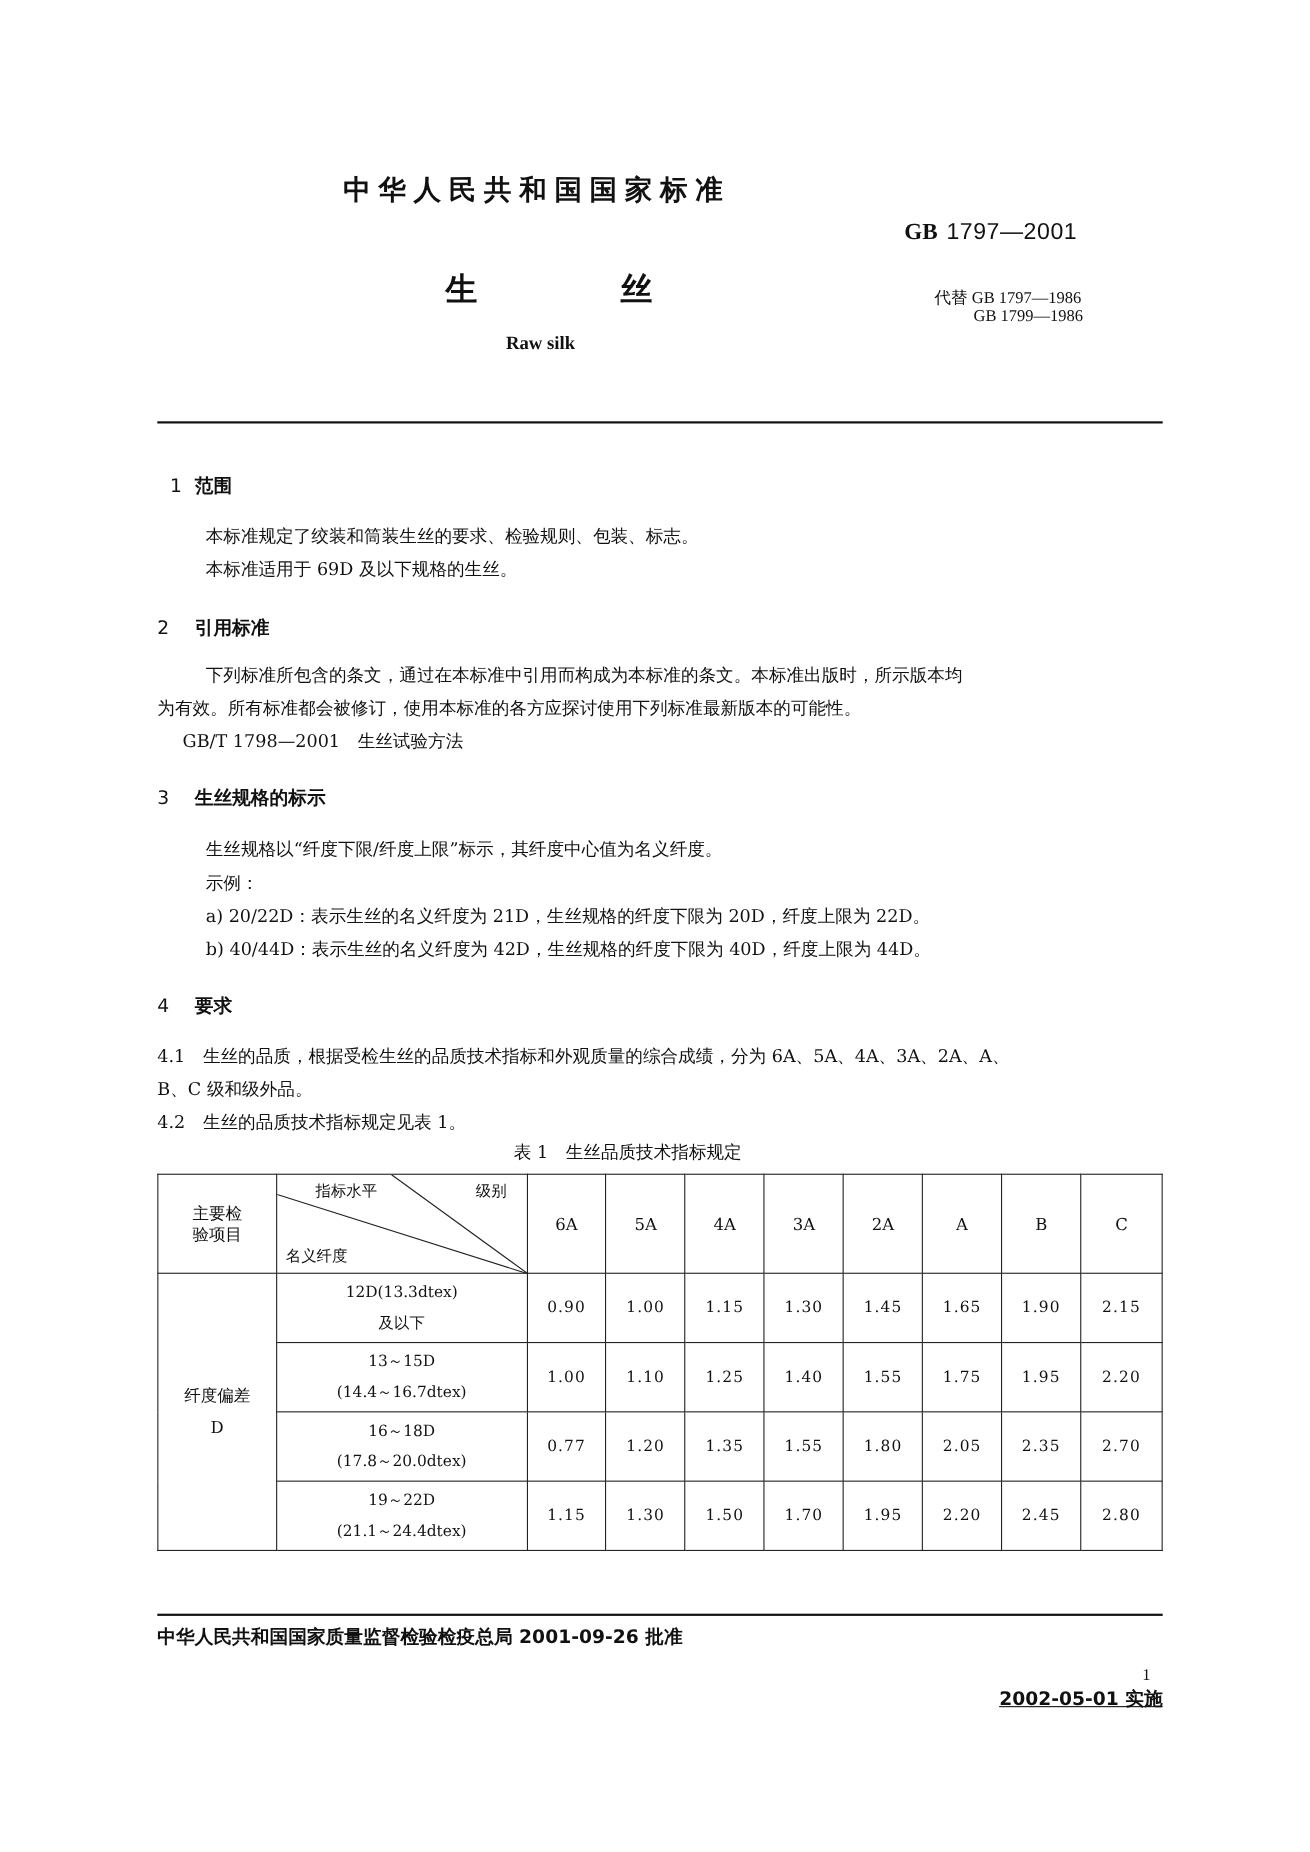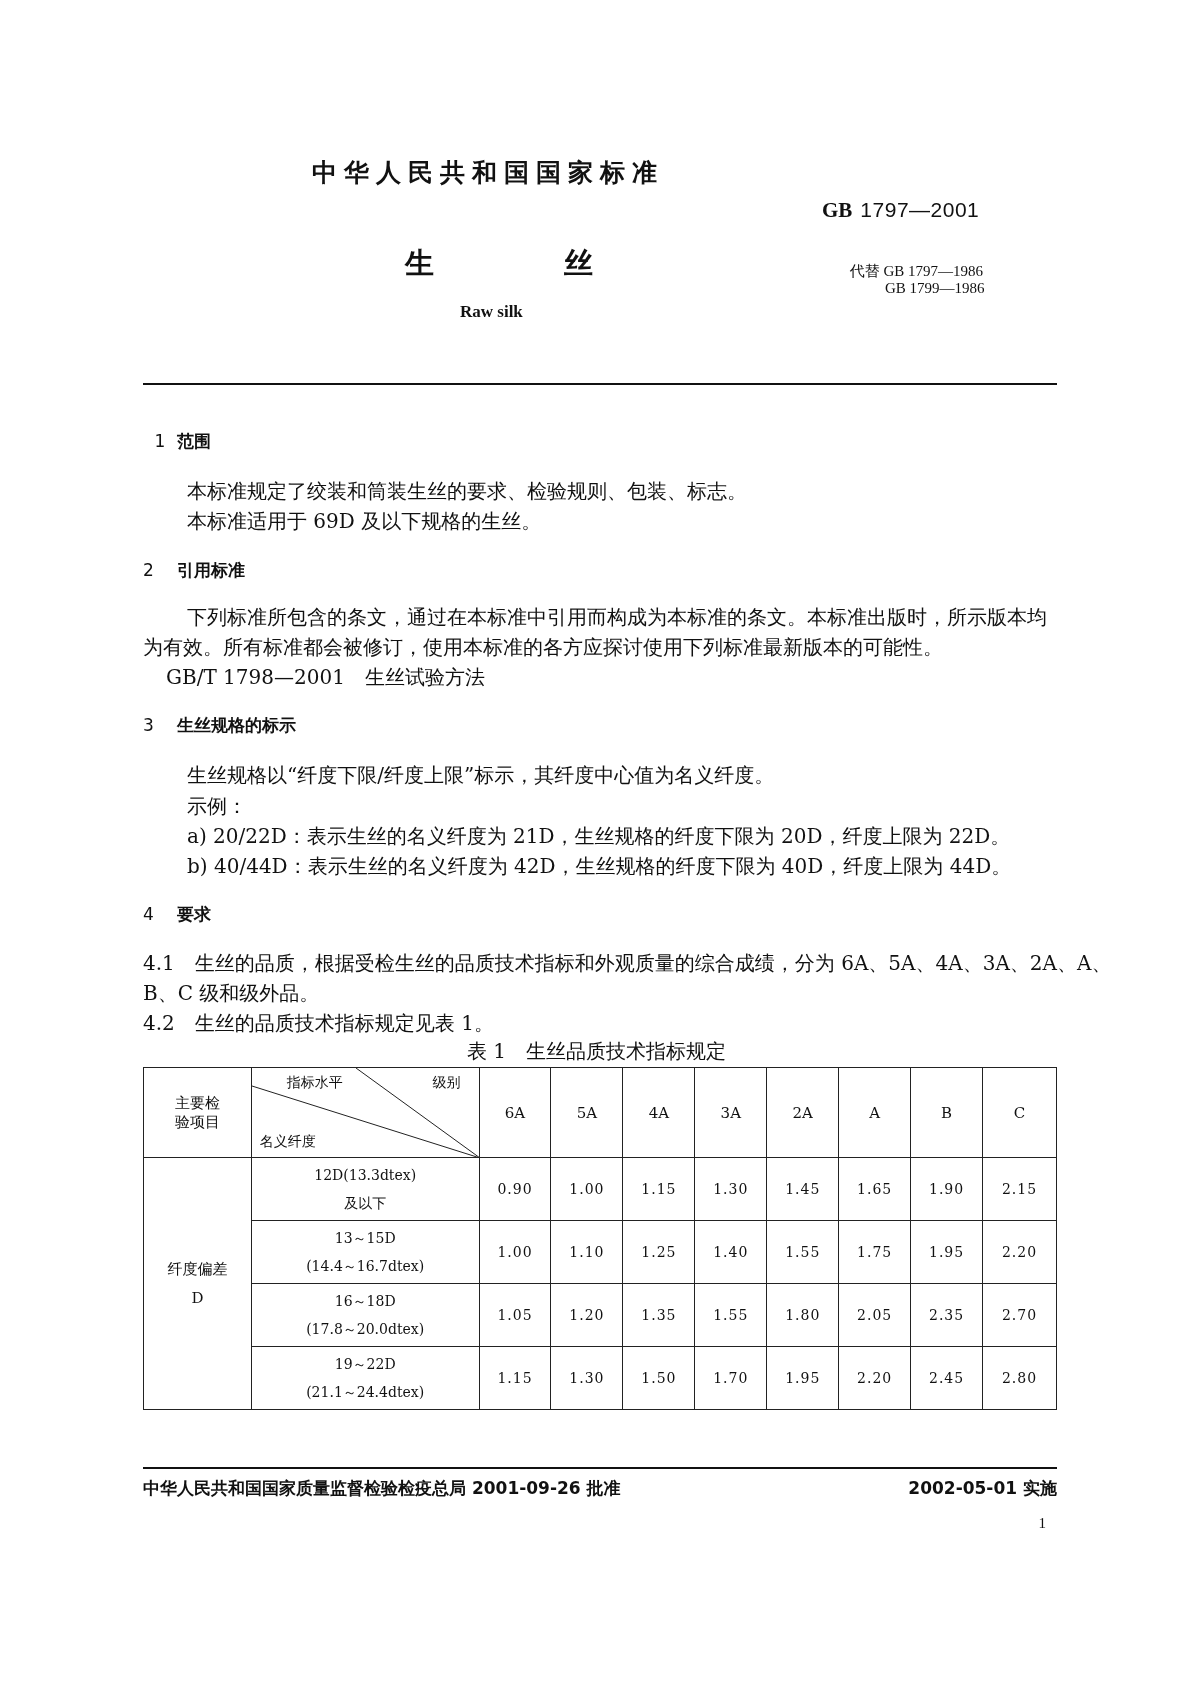--- a/index.html
+++ b/index.html
@@ -14,37 +14,37 @@
   #std-code span { font-family: "Liberation Sans", sans-serif; letter-spacing: 0.5px; }
   #title-cn-1 { left: 405px; top: 244px; font-size: 29px; font-weight: bold; }
   #title-cn-2 { left: 564px; top: 244px; font-size: 29px; font-weight: bold; }
   #replaces { left: 848px; top: 263px; font-size: 15px; line-height: 17px; white-space: nowrap; }
   #replaces .r2 { padding-left: 37px; }
   #title-en { left: 460px; top: 302px; font-size: 17px; font-weight: bold; font-family: "Liberation Serif", serif; }
   #top-rule { left: 143px; top: 383px; width: 914px; height: 2px; background: #111; }
 
   .sec-head { left: 143px; font-size: 17px; font-weight: bold; white-space: nowrap; }
   .sec-head .num { font-weight: normal; display: inline-block; width: 34px; }
-  .para { font-size: 20px; white-space: nowrap; }
+  .para { font-size: 16px; white-space: nowrap; }
 
   #table { left: 143px; top: 1067px; width: 914px; border-collapse: collapse; font-size: 15px; }
   #table td { border: 1.5px solid #222; text-align: center; vertical-align: middle; padding: 0; }
   #table .hdr { height: 90px; }
   #table .row { height: 63px; }
   .diag-cell { position: relative; }
   .diag-cell svg { position: absolute; left: 0; top: 0; }
   .diag-cell .tl { position: absolute; left: 35px; top: 6px; font-size: 14px; }
   .diag-cell .tr { position: absolute; right: 18px; top: 6px; font-size: 14px; }
   .diag-cell .bl { position: absolute; left: 8px; bottom: 6px; font-size: 14px; text-align: center; }
   .num-cell { font-family: "DejaVu Serif", serif; font-size: 14px; letter-spacing: 1px; }
   .spec-cell { font-size: 14px; line-height: 28px; }
 
   #bottom-rule { left: 143px; top: 1467px; width: 914px; height: 2px; background: #111; }
   #footer-left { left: 143px; top: 1477px; font-size: 17px; font-weight: bold; white-space: nowrap; }
-  #footer-right { right: 134px; top: 1477px; font-size: 17px; font-weight: bold; white-space: nowrap; }
+  #footer-right { right: 134px; top: 1533px; font-size: 17px; font-weight: bold; white-space: nowrap; text-decoration: underline; }
   #page-num { right: 145px; top: 1515px; font-size: 15px; }
 </style>
 </head>
 <body>
 
 <div id="national-std" class="abs sans">中华人民共和国国家标准</div>
 <div id="std-code" class="abs"><b>GB</b><span>1797—2001</span></div>
 <div id="title-cn-1" class="abs sans">生</div>
 <div id="title-cn-2" class="abs sans">丝</div>
 <div id="replaces" class="abs serif">
@@ -143,21 +143,21 @@
     <td class="num-cell">1.55</td>
     <td class="num-cell">1.75</td>
     <td class="num-cell">1.95</td>
     <td class="num-cell">2.20</td>
   </tr>
   <tr class="row">
     <td class="spec-cell">
           <div>16～18D</div>
           <div>(17.8～20.0dtex)</div>
         </td>
-    <td class="num-cell">1.05</td>
+    <td class="num-cell">0.77</td>
     <td class="num-cell">1.20</td>
     <td class="num-cell">1.35</td>
     <td class="num-cell">1.55</td>
     <td class="num-cell">1.80</td>
     <td class="num-cell">2.05</td>
     <td class="num-cell">2.35</td>
     <td class="num-cell">2.70</td>
   </tr>
   <tr class="row">
     <td class="spec-cell">

